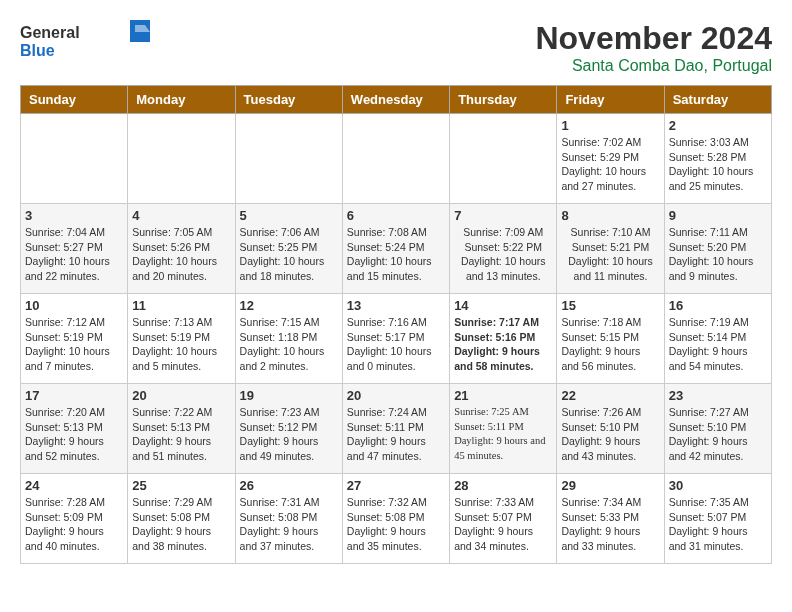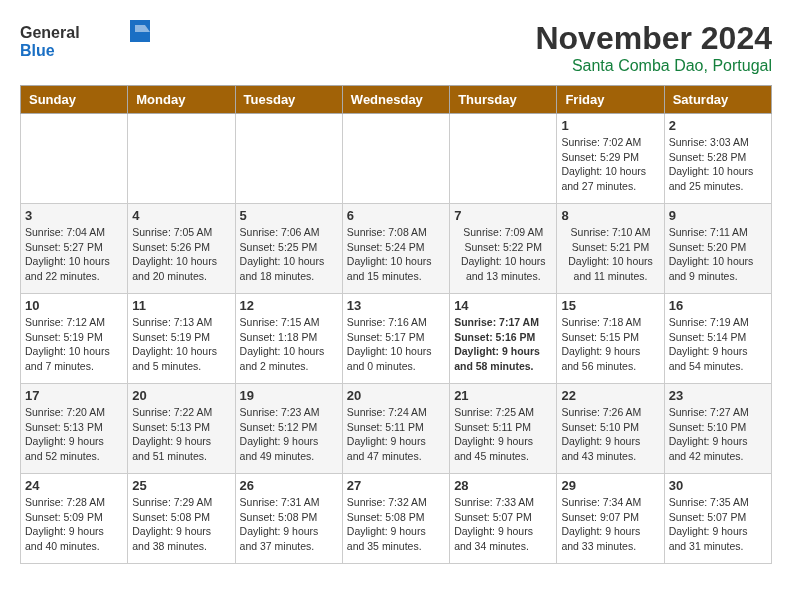--- a/index.html
+++ b/index.html
@@ -231,21 +231,21 @@
 Daylight: 9 hours and 49 minutes.</div>
         </td>
         <td>
           <span class="day-num">20</span>
           <div class="day-info" style="white-space: pre-line;">Sunrise: 7:24 AM
 Sunset: 5:11 PM
 Daylight: 9 hours and 47 minutes.</div>
         </td>
         <td>
           <span class="day-num">21</span>
-          <div class="day-info" style="white-space: pre-line;">Sunrise: 7:25 AM
+          <div class="day-info" style="white-space: pre-line; font-family: Liberation Serif, serif;">Sunrise: 7:25 AM
 Sunset: 5:11 PM
 Daylight: 9 hours and 45 minutes.</div>
         </td>
         <td>
           <span class="day-num">22</span>
           <div class="day-info" style="white-space: pre-line;">Sunrise: 7:26 AM
 Sunset: 5:10 PM
 Daylight: 9 hours and 43 minutes.</div>
         </td>
         <td>
@@ -282,21 +282,21 @@
         </td>
         <td>
           <span class="day-num">28</span>
           <div class="day-info" style="white-space: pre-line;">Sunrise: 7:33 AM
 Sunset: 5:07 PM
 Daylight: 9 hours and 34 minutes.</div>
         </td>
         <td>
           <span class="day-num">29</span>
           <div class="day-info" style="white-space: pre-line;">Sunrise: 7:34 AM
-Sunset: 9:07 PM
+Sunset: 5:33 PM
 Daylight: 9 hours and 33 minutes.</div>
         </td>
         <td>
           <span class="day-num">30</span>
           <div class="day-info" style="white-space: pre-line;">Sunrise: 7:35 AM
 Sunset: 5:07 PM
 Daylight: 9 hours and 31 minutes.</div>
         </td>
       </tr>
     </tbody>

